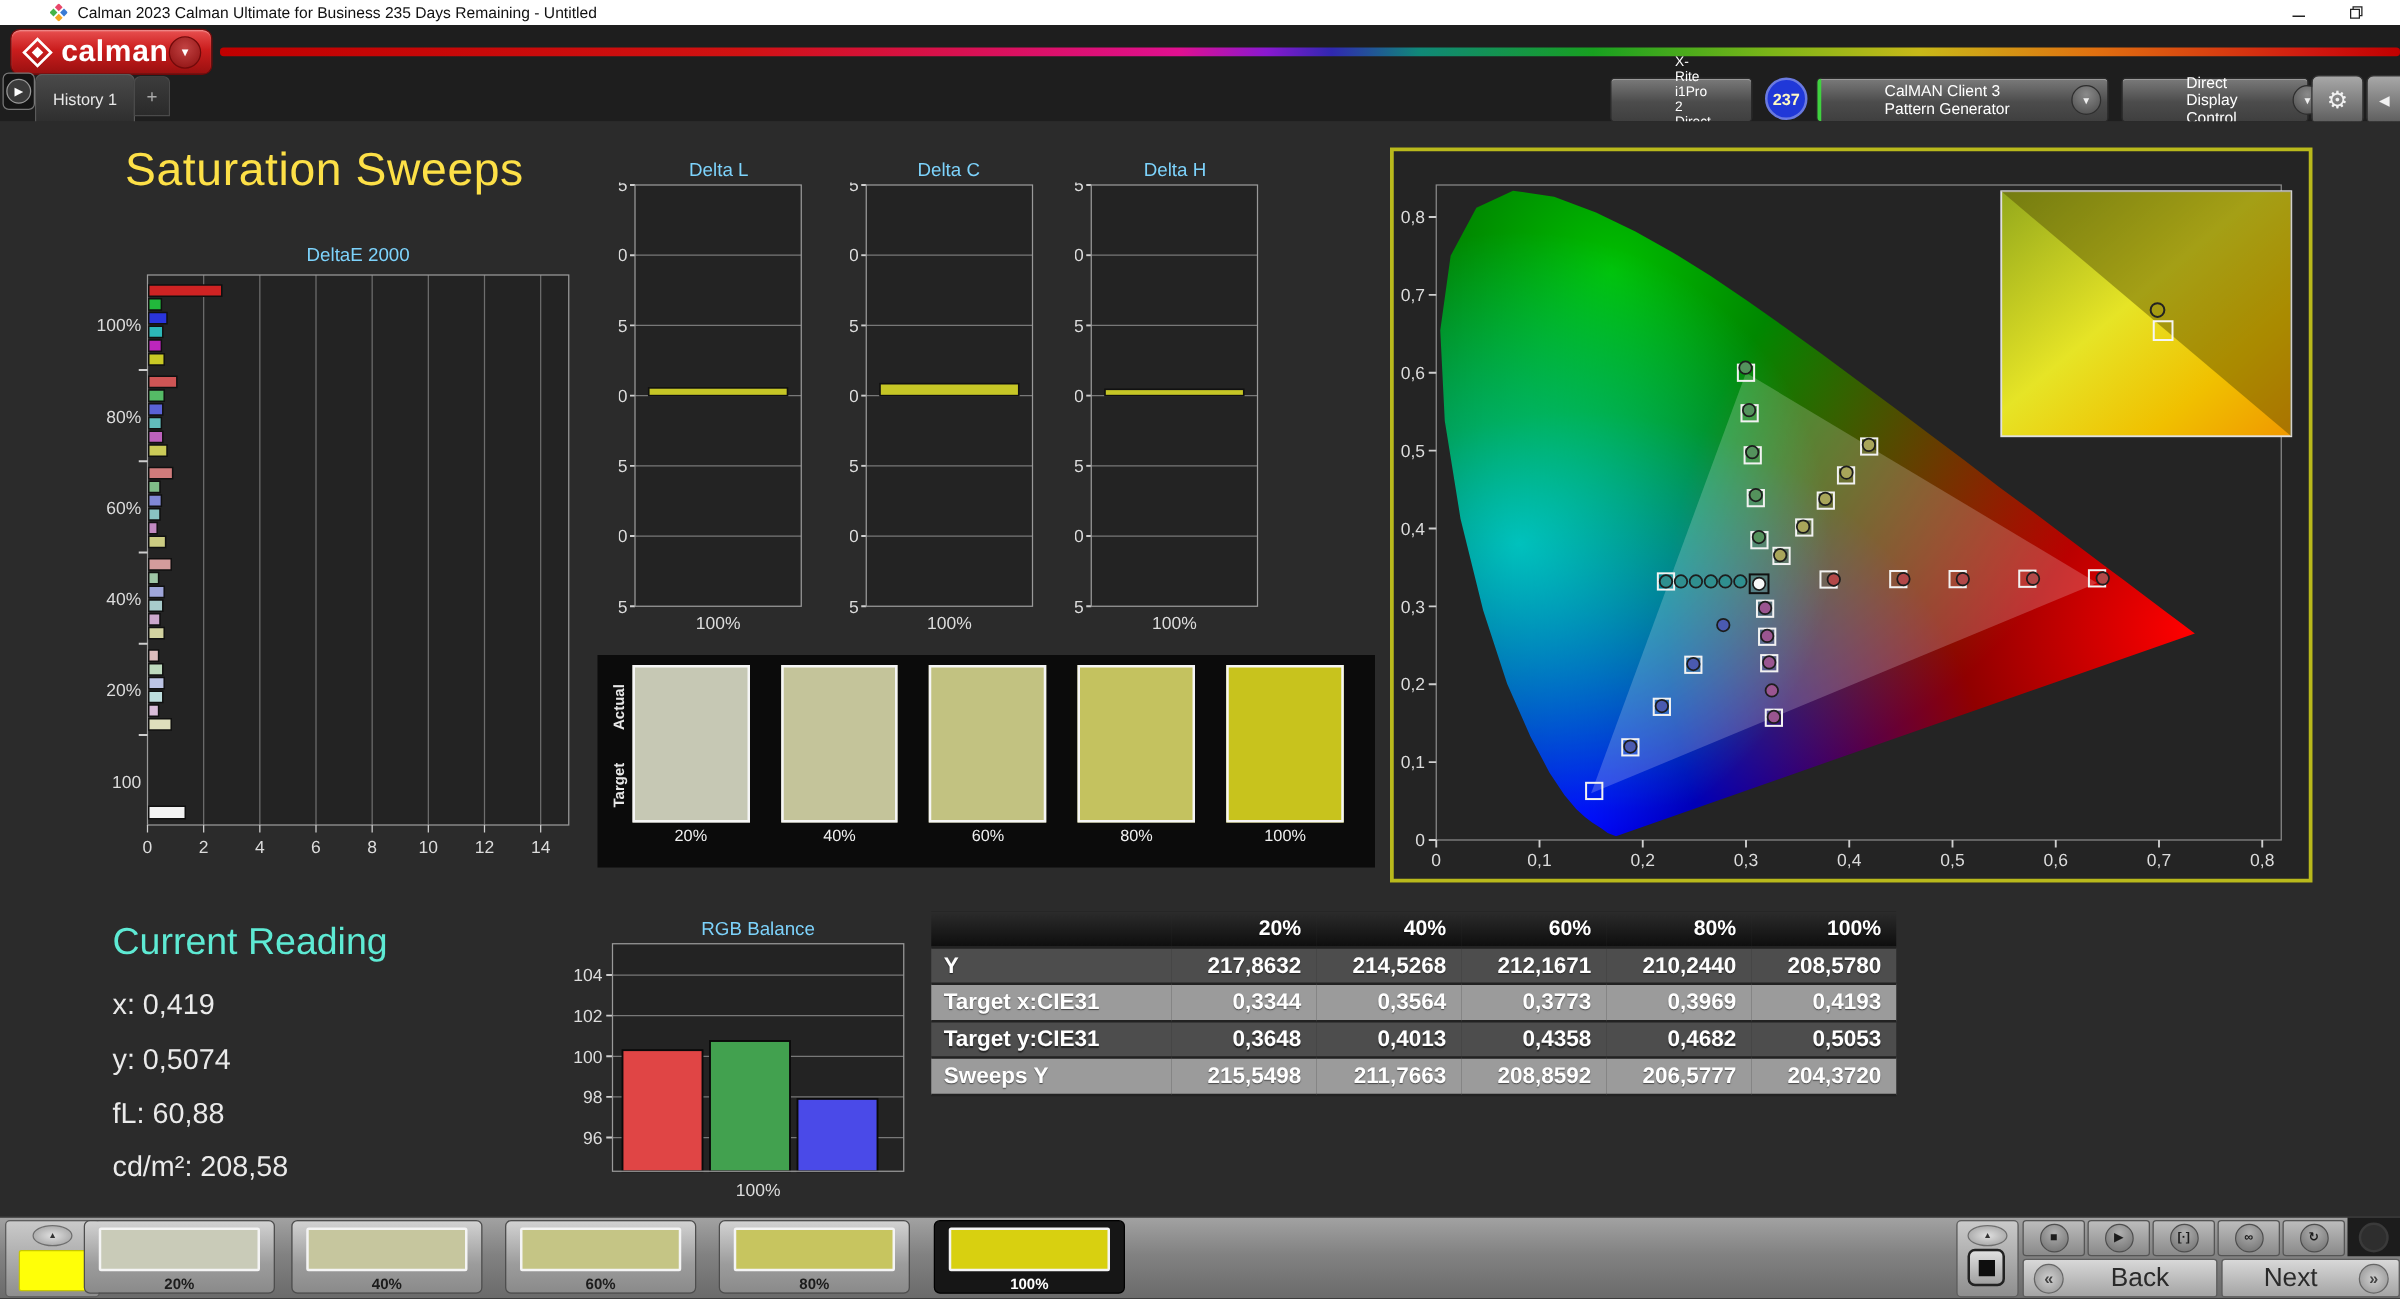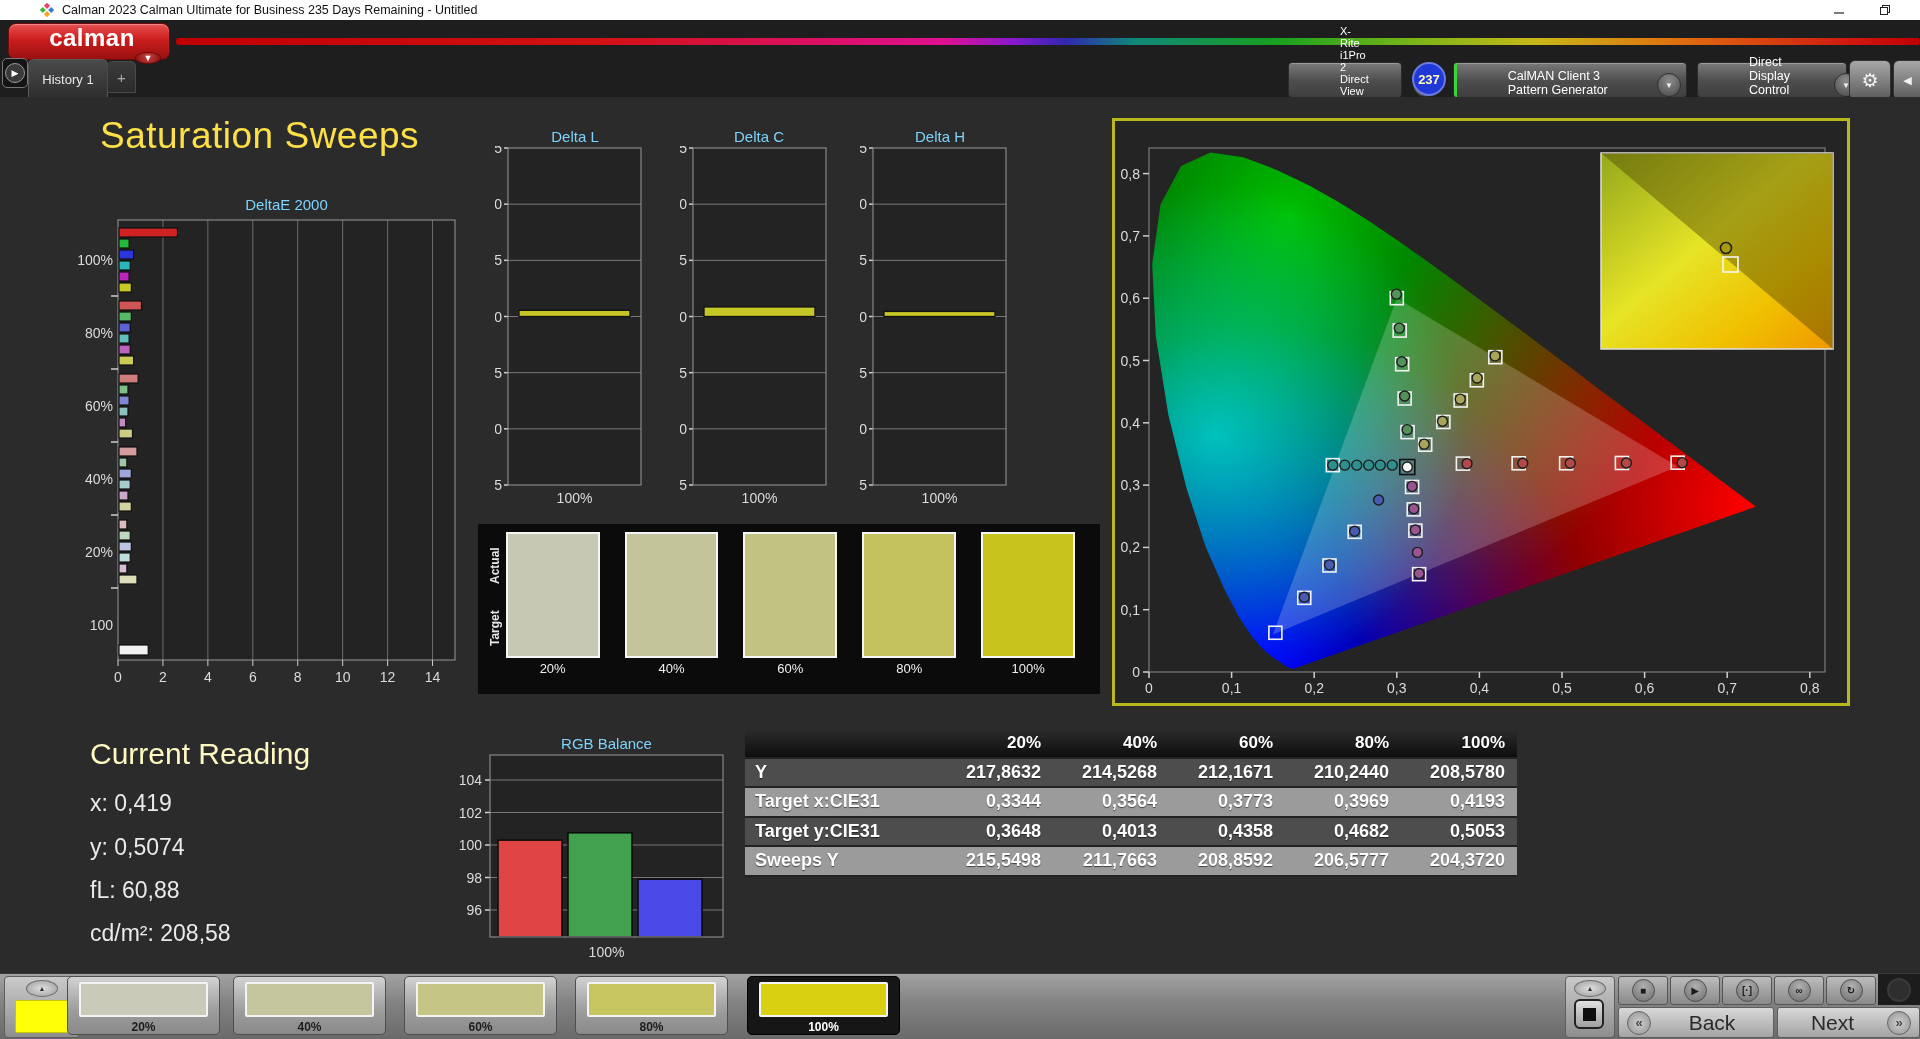--- a/index.html
+++ b/index.html
@@ -12,39 +12,39 @@
   #titlebar{left:0;top:0;width:1920px;height:20px;background:#ffffff;color:#111;
             display:flex;align-items:center;font-size:12.5px;padding-left:34px;}
   #titlebar .app-icon{margin:0 8px 0 6px;display:flex;}
   #win-controls{position:absolute;right:0;top:0;height:20px;display:flex;align-items:center;}
   .win-btn{width:46px;height:20px;display:flex;align-items:center;justify-content:center;color:#222;}
 
   
   #header{left:0;top:20px;width:1920px;height:77px;background:#1e1e1e;}
   #logo-btn{left:8px;top:3px;width:160px;height:35px;border-radius:8px;
             background:linear-gradient(#e85050,#cb1d1d 45%,#991010);
-            border:1px solid #6e0a0a;display:flex;align-items:center;box-shadow:inset 0 1px 1px rgba(255,255,255,.35);flex-direction:column;}
+            border:1px solid #6e0a0a;display:flex;align-items:center;box-shadow:inset 0 1px 1px rgba(255,255,255,.35);}
   #logo-btn .word{color:#fff;font-size:24px;font-weight:bold;letter-spacing:.5px;margin-left:6px;}
   #logo-caret{margin-left:auto;margin-right:8px;width:24px;height:24px;border-radius:50%;
               background:radial-gradient(circle at 50% 35%,#c24242,#8c0f0f);border:1px solid #700a0a;
               color:#fff;font-size:9px;display:flex;align-items:center;justify-content:center;}
   #rainbow{left:176px;top:18px;width:1744px;height:7px;border-radius:3px;
      background:linear-gradient(to right,#c00000 0%,#d01212 24%,#e01090 44%,#8a18d0 48%,#3028b0 51%,#108878 55%,#18a020 63%,#7ab518 71%,#c8b818 78%,#e07010 86%,#d01810 96%,#c00000 100%);}
   #nav-arrow{left:2px;top:38px;width:24px;height:28px;background:#141414;border:1px solid #777;
              border-radius:5px;display:flex;align-items:center;justify-content:center;}
   #nav-arrow .dot{width:18px;height:18px;border-radius:50%;background:#3a3a3a;border:1px solid #999;
              color:#fff;font-size:9px;display:flex;align-items:center;justify-content:center;}
   #tab-history{left:28px;top:39px;width:78px;height:38px;background:linear-gradient(#4a4a4a,#2e2e2e);
                border:1px solid #5a5a5a;border-bottom:none;border-radius:6px 6px 0 0;color:#e8e8e8;
                font-size:13px;display:flex;align-items:center;justify-content:center;}
   #tab-add{left:107px;top:41px;width:27px;height:30px;background:linear-gradient(#3c3c3c,#2a2a2a);
            border:1px solid #4a4a4a;border-radius:5px 5px 0 0;color:#aaa;font-size:15px;
            display:flex;align-items:center;justify-content:center;}
   .dd{background:linear-gradient(#7a7a7a,#4c4c4c 55%,#3f3f3f);border:1px solid #2a2a2a;border-radius:4px;
-      color:#fff;display:flex;align-items:flex-end;box-shadow:inset 0 1px 0 rgba(255,255,255,.25);gap:44px;}
+      color:#fff;display:flex;align-items:center;box-shadow:inset 0 1px 0 rgba(255,255,255,.25);gap:44px;}
   .dd .accent{width:5px;align-self:stretch;border-radius:3px 0 0 3px;margin-right:7px;}
   .dd .cap{margin-left:auto;margin-right:5px;width:22px;height:22px;border-radius:50%;flex:0 0 auto;
            background:radial-gradient(circle at 50% 30%,#8a8a8a,#4a4a4a);border:1px solid #2e2e2e;
            color:#f0f0f0;font-size:8px;display:flex;align-items:center;justify-content:center;}
   #dd-meter{left:1288px;top:42px;width:112px;height:34px;font-size:11px;}
   #dd-meter .twoline{line-height:12px;}
   #dd-pattern{left:1453px;top:42px;width:232px;height:34px;font-size:12.5px;}
   #dd-display{left:1697px;top:42px;width:148px;height:34px;font-size:12.5px;}
   #badge{left:1412px;top:42px;width:34px;height:34px;border-radius:50%;background:#2038d8;
          border:2px solid #6a7ae0;box-sizing:border-box;color:#fef9c3;font-size:13px;font-weight:bold;
@@ -73,21 +73,21 @@
   .vlabel{writing-mode:vertical-rl;transform:rotate(180deg);color:#e8e8e8;font-size:12px;font-weight:bold;height:63px;text-align:center;}
   .sw-item{width:95px;margin-right:25px;}
   .sw-box{height:122px;border:2px solid #f5f5f5;}
   .sw-label{height:22px;line-height:22px;text-align:center;color:#f0f0f0;font-size:13px;}
 
   
   #cie-panel{left:1112px;top:21px;width:738px;height:588px;border:3px solid #b9b91c;background:#242424;box-sizing:border-box;}
   #cie-title{left:0;top:4px;width:100%;}
 
   
-  #cr-heading{left:90px;top:640px;font-size:30px;color:#fef9c3;}
+  #cr-heading{left:90px;top:640px;font-size:30px;color:#5eead4;}
   .cr-line{left:90px;font-size:23px;color:#eaeaea;}
 
   
   #meas-table{left:745px;top:632px;width:772px;border-collapse:collapse;table-layout:fixed;
               font-size:18px;font-weight:bold;color:#fff;text-shadow:0 1px 1px rgba(0,0,0,.55);}
   #meas-table th,#meas-table td{height:27.5px;padding:0 12px 0 0;text-align:right;border-bottom:2px solid #222;}
   #meas-table th{background:linear-gradient(#2c2c2c,#0e0e0e);font-size:17px;}
   #meas-table td.lbl{text-align:left;padding-left:10px;}
   #meas-table tr.dark td{background:#4d4d4d;}
   #meas-table tr.light td{background:#9b9b9b;}

